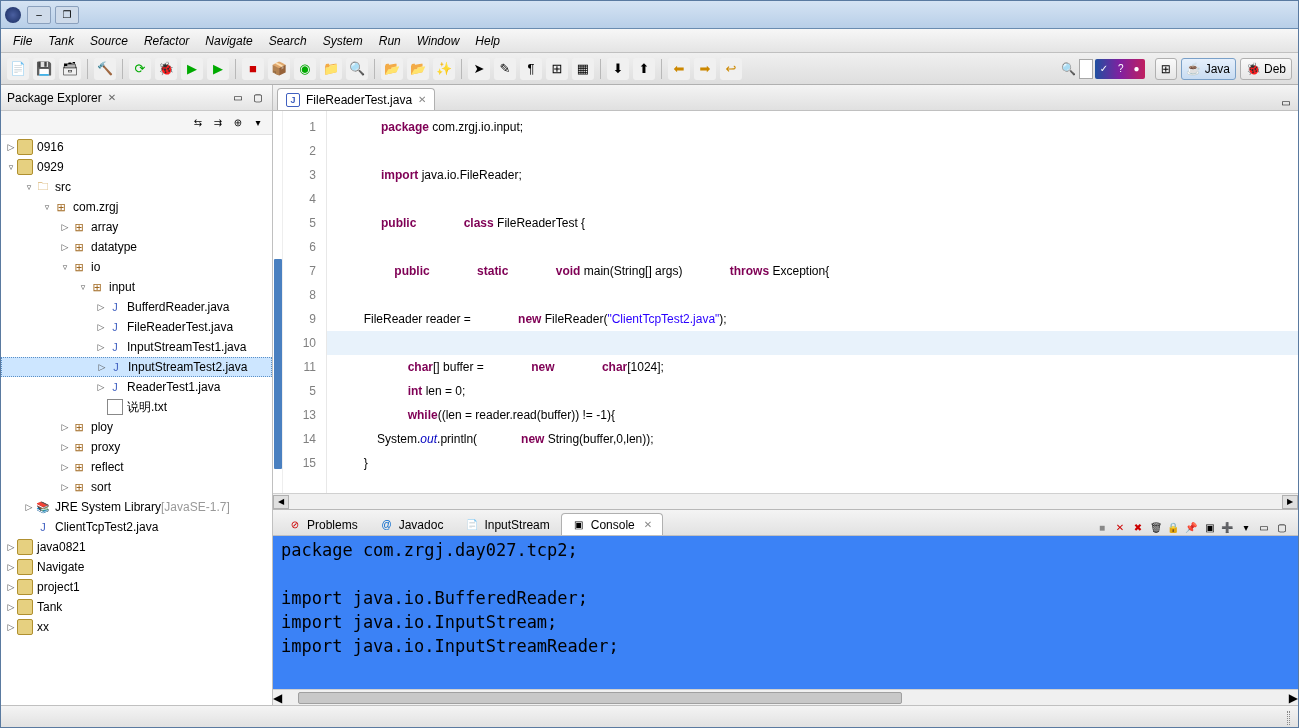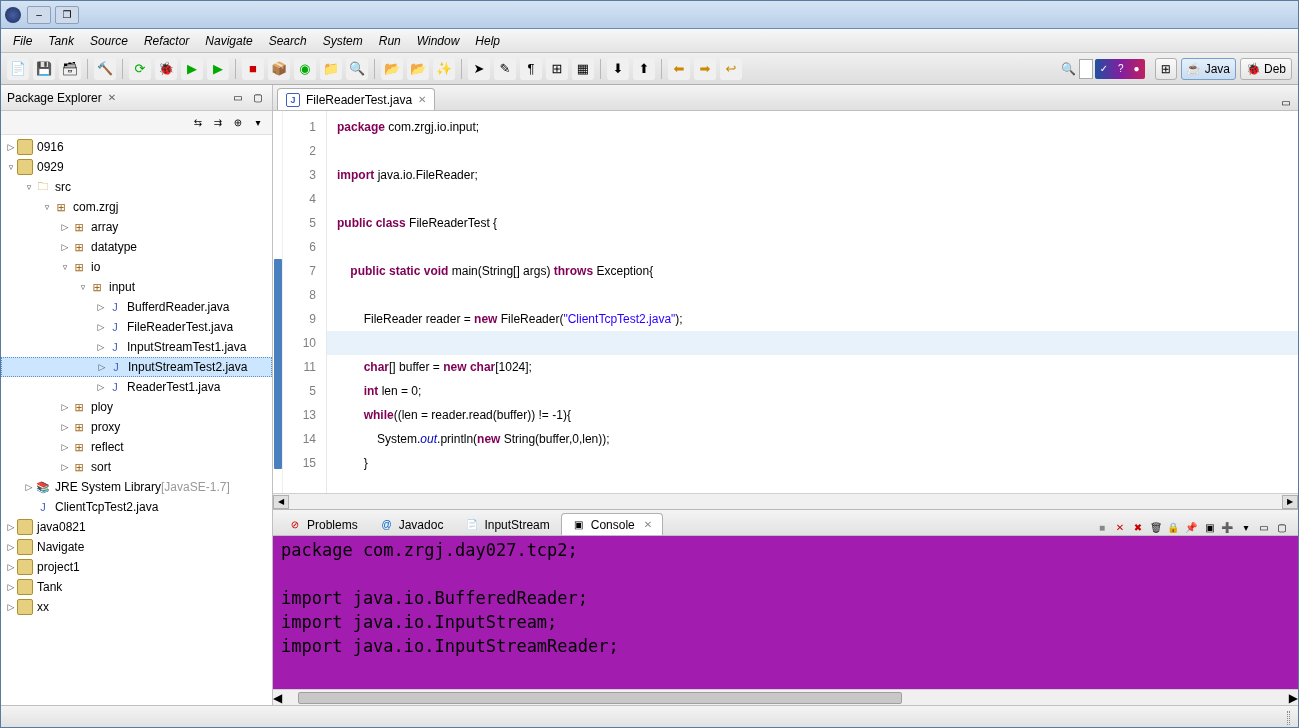--- a/index.html
+++ b/index.html
@@ -42,33 +42,33 @@
 .editor-area { flex:1; display:flex; flex-direction:column; background:#fff;}
 .ed-tabs { height: 26px; background: linear-gradient(#f4f4f4,#e0e0e0); display: flex; align-items:flex-end; padding: 2px 4px 0; border-bottom:1px solid #c0c0c0; }
 .ed-tab { height: 22px; background: #fff; border-top: 1px solid #b0b0b0; border-left:1px solid #b0b0b0;border-right:1px solid #b0b0b0;border-radius:4px 4px 0 0; display:flex;align-items:center;padding:0 8px;gap:6px;font-size:12px;}
 .ed-tab .ju-ic{width:14px;height:14px;background:#fff;border:1px solid #4060c0;border-radius:2px;display:flex;align-items:center;justify-content:center;color:#4060c0;font-size:9px;font-weight:bold;}
 .ed-body { flex:1; display:flex; overflow:hidden; background:#fff;}
 .gutter { width: 44px; background:#fff; text-align:right; padding:4px 10px 0 0; font-family:Consolas,monospace;font-size:17px;color:#808080;line-height:24px; border-right:1px solid #e8e8e8;}
 .ann-bar { width: 10px; background: #fff; border-right:1px solid #eee; position:relative;}
 .ann-mark { position:absolute; left:1px; width:8px; height:16px; background:#4a80c0; border-radius:1px;}
 .code { flex:1; padding:4px 0 0 10px; font-family:Consolas,monospace;font-size:17px;line-height:24px; white-space:pre; overflow:auto;}
 .code .hl { background:#e8f2fb; display:block; margin-left:-10px; padding-left:10px;}
-.kw { color:#7f0055; font-weight:bold; }
+.kw { color:#7f0055; font-weight:bold;margin-left:44px; }
 .str { color:#2a00ff; }
 .fld-ref { color:#0000c0; font-style:italic; }
 .hscroll { height:16px; background:#f0f0f0; border-top:1px solid #d0d0d0; display:flex;align-items:center;}
 .hscroll .arr{width:16px;height:14px;background:#e0e0e0;border:1px solid #b0b0b0;display:flex;align-items:center;justify-content:center;font-size:8px;}
 .bottom-panel { height: 196px; border-top:1px solid #b8b8b8; display:flex;flex-direction:column; background:#fff;}
 .btabs { height: 26px; background: linear-gradient(#f4f4f4,#e2e2e2); border-bottom:1px solid #c0c0c0;display:flex;align-items:flex-end;padding:2px 4px 0;}
 .btab { height:22px;padding:0 10px;display:flex;align-items:center;gap:5px;border-top:1px solid transparent;border-left:1px solid transparent;border-right:1px solid transparent;font-size:12px;cursor:pointer;}
 .btab.active{background:#fff;border-color:#b0b0b0;border-radius:4px 4px 0 0;}
 .btab .ic{width:14px;height:14px;display:flex;align-items:center;justify-content:center;font-size:10px;}
 .btab-tools{margin-left:auto;display:flex;gap:2px;align-items:center;padding-right:4px;}
 .console-hdr{height:20px;padding:2px 8px;font-size:11px;color:#888;background:#fff;}
-.console-body{flex:1;font-family:Consolas,monospace;font-size:17px;line-height:24px;padding:2px 8px;white-space:pre;overflow:hidden;background:#a21caf;}
+.console-body{flex:1;font-family:Consolas,monospace;font-size:17px;line-height:24px;padding:2px 8px;white-space:pre;overflow:hidden;background:#3b82f6;}
 .console-scroll{height:16px;background:#f0f0f0;border-top:1px solid #d0d0d0;display:flex;align-items:center;}
 .console-scroll .track{flex:1;height:14px;position:relative;}
 .console-scroll .thumb{position:absolute;left:16px;width:60%;height:12px;top:1px;background:#c8c8c8;border:1px solid #a0a0a0;border-radius:2px;}
 .statusbar { height: 24px; background: linear-gradient(#f4f4f4,#e0e0e0); border-top:1px solid #c0c0c0; display:flex;align-items:center;padding:0 8px;}
 </style>
 </head>
 <body>
 
 <div class="titlebar">
   <div class="eclipse-icon"></div>
@@ -276,20 +276,25 @@
         </div>
       <div class="tree-row sel" style="padding-left:94px">
           <span class="twisty">▷</span>
           <span class="node-icon ju">J</span>
           <span>InputStreamTest2.java</span>
         </div>
       <div class="tree-row" style="padding-left:94px">
           <span class="twisty">▷</span>
           <span class="node-icon ju">J</span>
           <span>ReaderTest1.java</span>
+        </div>
+      <div class="tree-row" style="padding-left:94px">
+          <span class="twisty"></span>
+          <span class="node-icon txt"></span>
+          <span>说明.txt</span>
         </div>
       <div class="tree-row" style="padding-left:58px">
           <span class="twisty">▷</span>
           <span class="node-icon pkg">⊞</span>
           <span>ploy</span>
         </div>
       <div class="tree-row" style="padding-left:58px">
           <span class="twisty">▷</span>
           <span class="node-icon pkg">⊞</span>
           <span>proxy</span>

